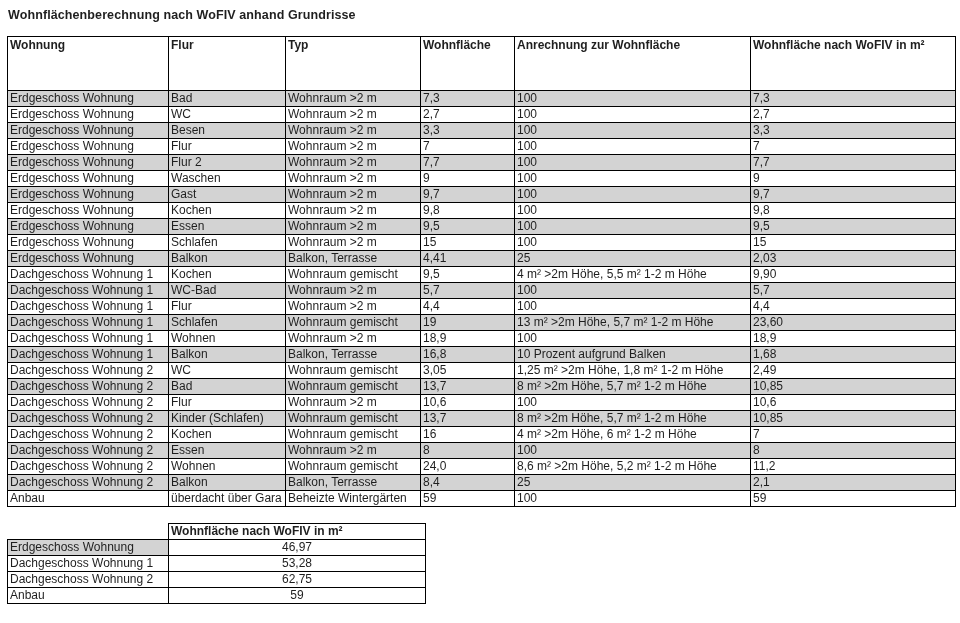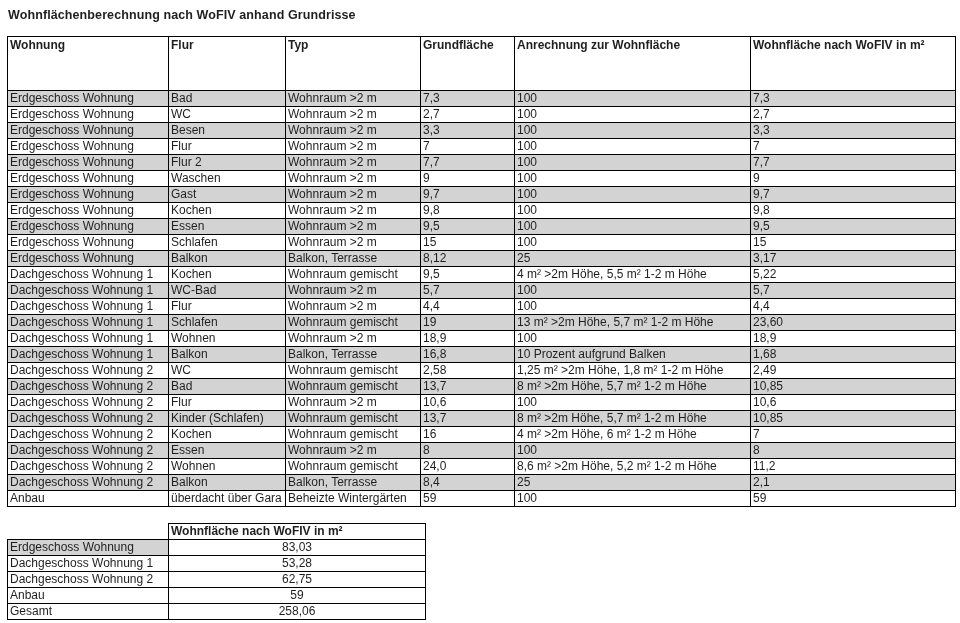--- a/index.html
+++ b/index.html
@@ -58,21 +58,21 @@
       <col style="width:135px">
       <col style="width:94px">
       <col style="width:236px">
       <col style="width:205px">
     </colgroup>
     <thead>
       <tr>
         <th>Wohnung</th>
         <th>Flur</th>
         <th>Typ</th>
-        <th>Grundfläche</th>
+        <th>Wohnfläche</th>
         <th>Anrechnung zur Wohnfläche</th>
         <th>Wohnfläche nach WoFIV in m²</th>
       </tr>
     </thead>
     <tbody>
         <tr class="shaded">
           <td>Erdgeschoss Wohnung</td>
           <td>Bad</td>
           <td>Wohnraum &gt;2 m</td>
           <td>7,3</td>
@@ -148,31 +148,31 @@
           <td>Schlafen</td>
           <td>Wohnraum &gt;2 m</td>
           <td>15</td>
           <td>100</td>
           <td>15</td>
         </tr>
         <tr class="shaded">
           <td>Erdgeschoss Wohnung</td>
           <td>Balkon</td>
           <td>Balkon, Terrasse</td>
-          <td>8,12</td>
+          <td>4,41</td>
           <td>25</td>
-          <td>3,17</td>
+          <td>2,03</td>
         </tr>
         <tr>
           <td>Dachgeschoss Wohnung 1</td>
           <td>Kochen</td>
           <td>Wohnraum gemischt</td>
           <td>9,5</td>
           <td>4 m² &gt;2m Höhe, 5,5 m² 1-2 m Höhe</td>
-          <td>5,22</td>
+          <td>9,90</td>
         </tr>
         <tr class="shaded">
           <td>Dachgeschoss Wohnung 1</td>
           <td>WC-Bad</td>
           <td>Wohnraum &gt;2 m</td>
           <td>5,7</td>
           <td>100</td>
           <td>5,7</td>
         </tr>
         <tr>
@@ -204,21 +204,21 @@
           <td>Balkon</td>
           <td>Balkon, Terrasse</td>
           <td>16,8</td>
           <td>10 Prozent aufgrund Balken</td>
           <td>1,68</td>
         </tr>
         <tr>
           <td>Dachgeschoss Wohnung 2</td>
           <td>WC</td>
           <td>Wohnraum gemischt</td>
-          <td>2,58</td>
+          <td>3,05</td>
           <td>1,25 m² &gt;2m Höhe, 1,8 m² 1-2 m Höhe</td>
           <td>2,49</td>
         </tr>
         <tr class="shaded">
           <td>Dachgeschoss Wohnung 2</td>
           <td>Bad</td>
           <td>Wohnraum gemischt</td>
           <td>13,7</td>
           <td>8 m² &gt;2m Höhe, 5,7 m² 1-2 m Höhe</td>
           <td>10,85</td>
@@ -289,34 +289,30 @@
     </colgroup>
     <thead>
       <tr>
         <td class="no-border"></td>
         <th>Wohnfläche nach WoFIV in m²</th>
       </tr>
     </thead>
     <tbody>
         <tr>
           <td class="shaded-cell">Erdgeschoss Wohnung</td>
-          <td class="sum-value">83,03</td>
+          <td class="sum-value">46,97</td>
         </tr>
         <tr>
           <td>Dachgeschoss Wohnung 1</td>
           <td class="sum-value">53,28</td>
         </tr>
         <tr>
           <td>Dachgeschoss Wohnung 2</td>
           <td class="sum-value">62,75</td>
         </tr>
         <tr>
           <td>Anbau</td>
           <td class="sum-value">59</td>
         </tr>
-        <tr>
-          <td>Gesamt</td>
-          <td class="sum-value">258,06</td>
-        </tr>
       </tbody>
   </table>
 
 </div>
 
 </body></html>

